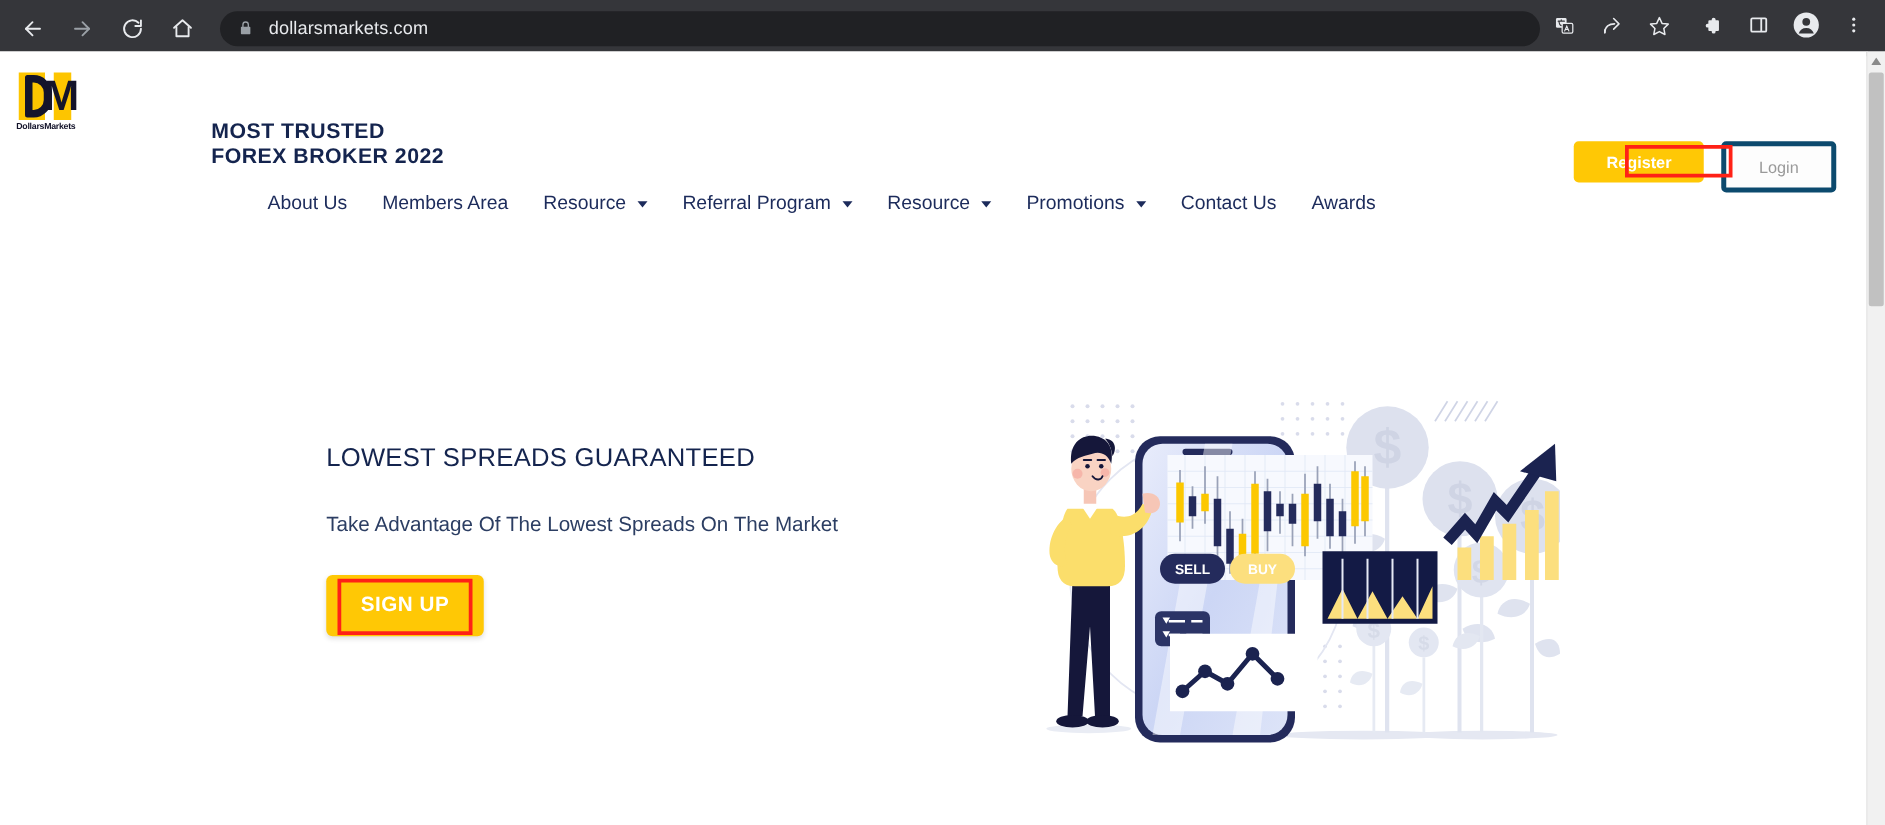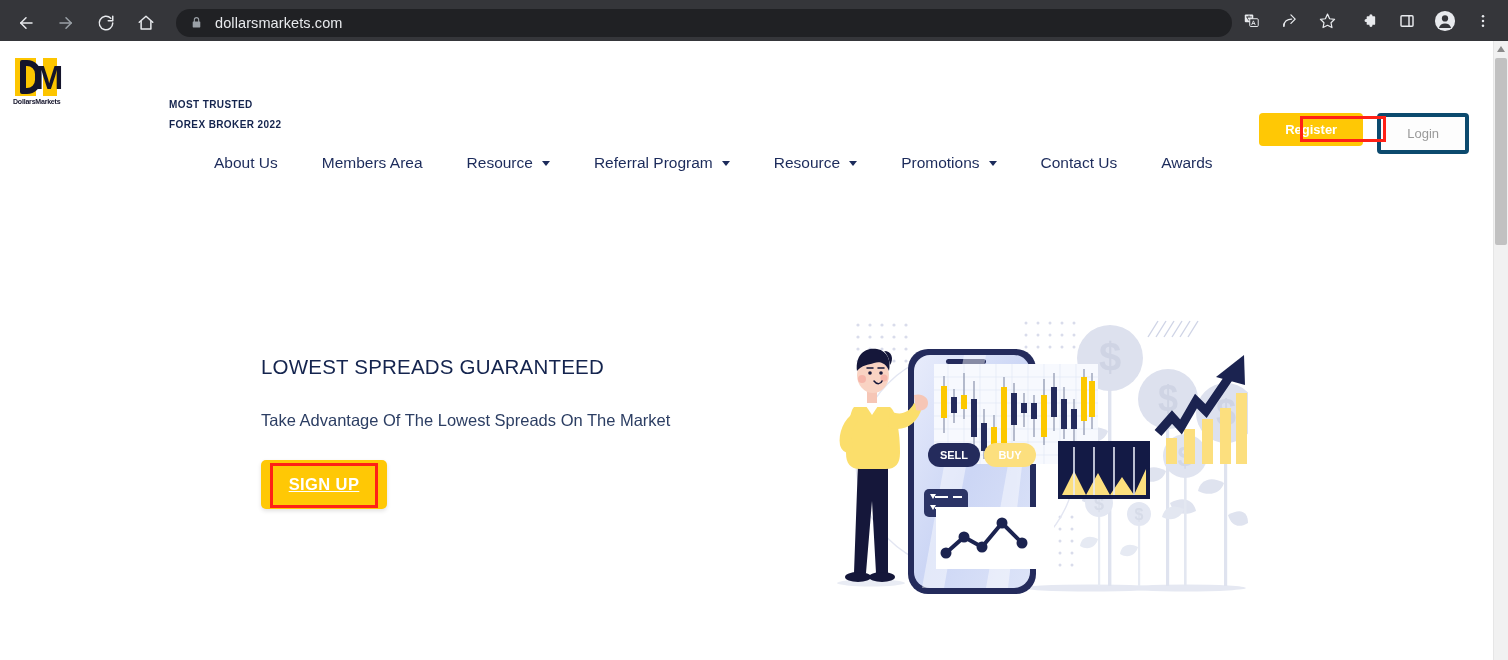--- a/index.html
+++ b/index.html
@@ -108,21 +108,21 @@
     color: #14142b; font-family: "Liberation Sans", sans-serif;
     letter-spacing: -2px;
   }
   .logo-caption {
     position: absolute; left: 0; top: 40px;
     font-size: 7px; font-weight: bold; color: #14142b;
     letter-spacing: -0.2px; white-space: nowrap;
   }
   .tagline {
     position: absolute; left: 169px; top: 54px;
-    font-size: 10px; font-weight: bold;
+    font-size: 17px; font-weight: bold;
     color: #14244e; line-height: 20px;
     letter-spacing: 0.4px;
   }
   .auth-buttons {
     position: absolute; right: 24px; top: 72px;
     display: flex; align-items: flex-start; gap: 14px;
   }
   .btn-register {
     position: relative;
     background: #FFC805; color: #ffffff;
@@ -138,21 +138,21 @@
     border: 4px solid #0c4a6e; cursor: pointer;
     font-family: "Liberation Sans", sans-serif;
   }
   .annot-box {
     position: absolute; pointer-events: none;
     border: 3px solid #FF2116;
   }
 
   .main-nav {
     position: absolute; left: 200px; top: 113px;
-    display: flex; align-items: center; gap: 16px;
+    display: flex; align-items: center; gap: 0;
   }
   .nav-item {
     display: flex; align-items: center;
     font-size: 15.5px; color: #1c2b5b;
     padding: 0 14px; cursor: pointer;
     font-family: "Liberation Sans", sans-serif;
     white-space: nowrap;
   }
   .caret {
     display: inline-block; margin-left: 9px;
@@ -175,21 +175,20 @@
   }
   .btn-signup-wrap { position: relative; margin-top: 30px; width: 126px; }
   .btn-signup {
     background: #FFC805; color: #ffffff;
     font-size: 16.5px; font-weight: bold;
     padding: 15px 0; width: 126px;
     border: none; border-radius: 5px; cursor: pointer;
     box-shadow: 0 2px 4px rgba(0,0,0,0.12);
     font-family: "Liberation Sans", sans-serif;
     letter-spacing: 0.4px;
-    text-decoration: underline;
   }
 
   .hero-art {
     position: absolute; left: 836px; top: 0;
     width: 412px; height: 290px;
   }
   .hero-art svg { display: block; }
 </style>
 </head>
 <body>

